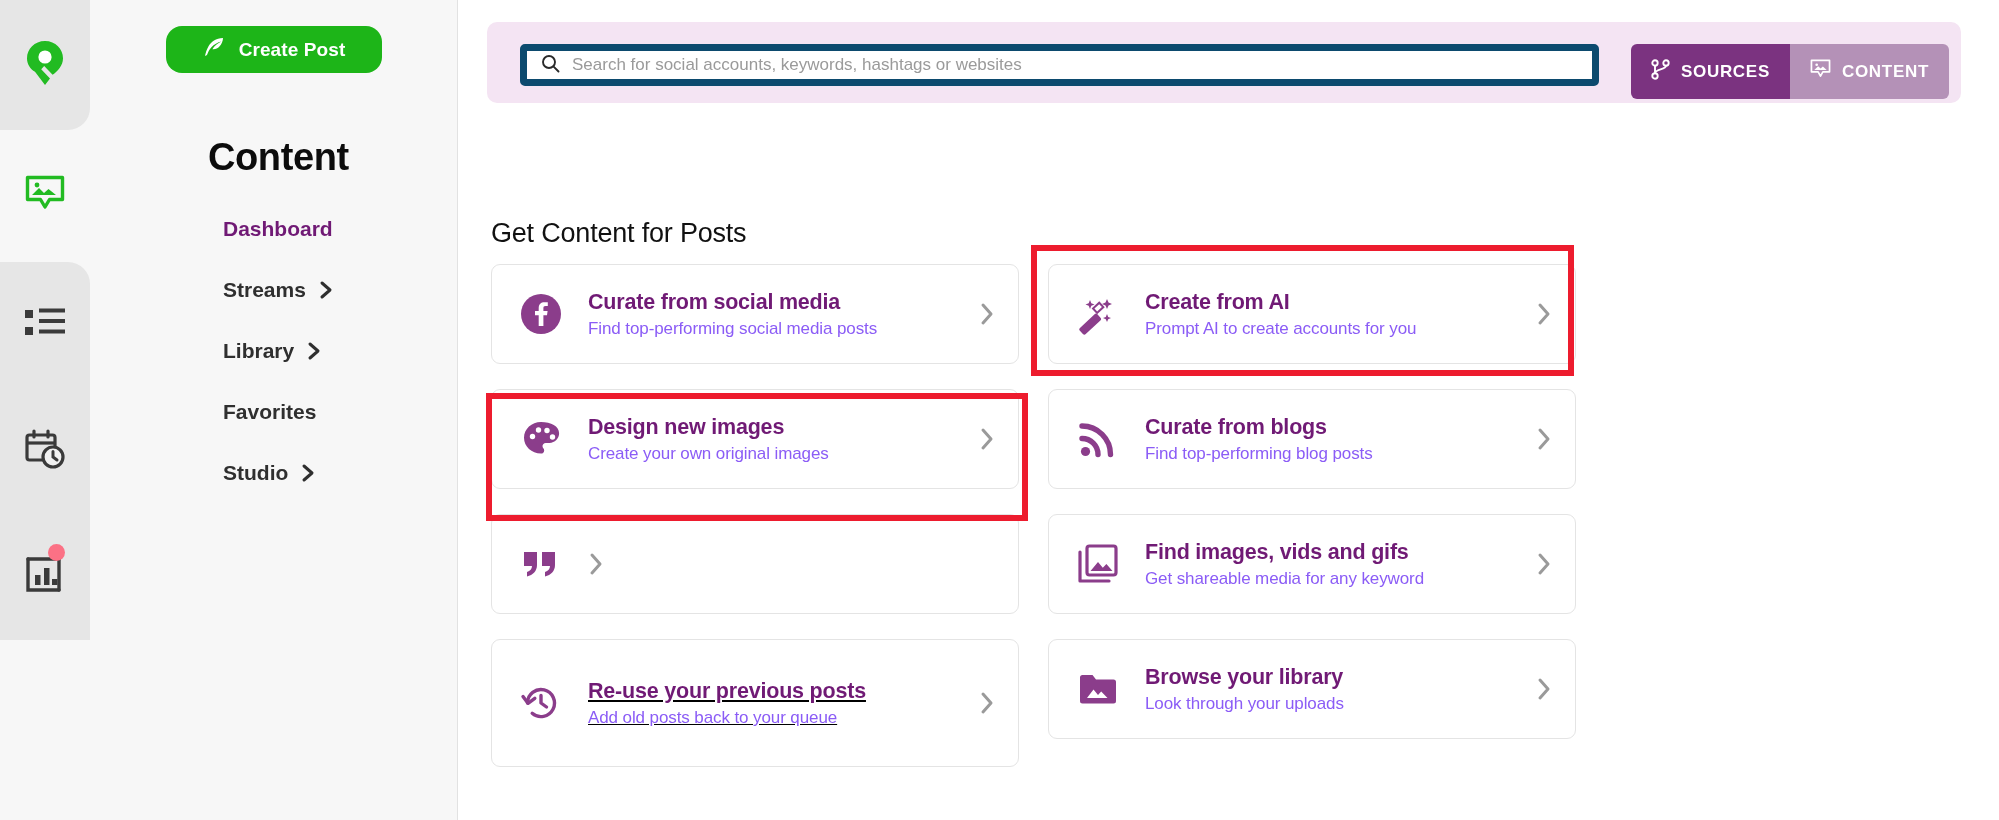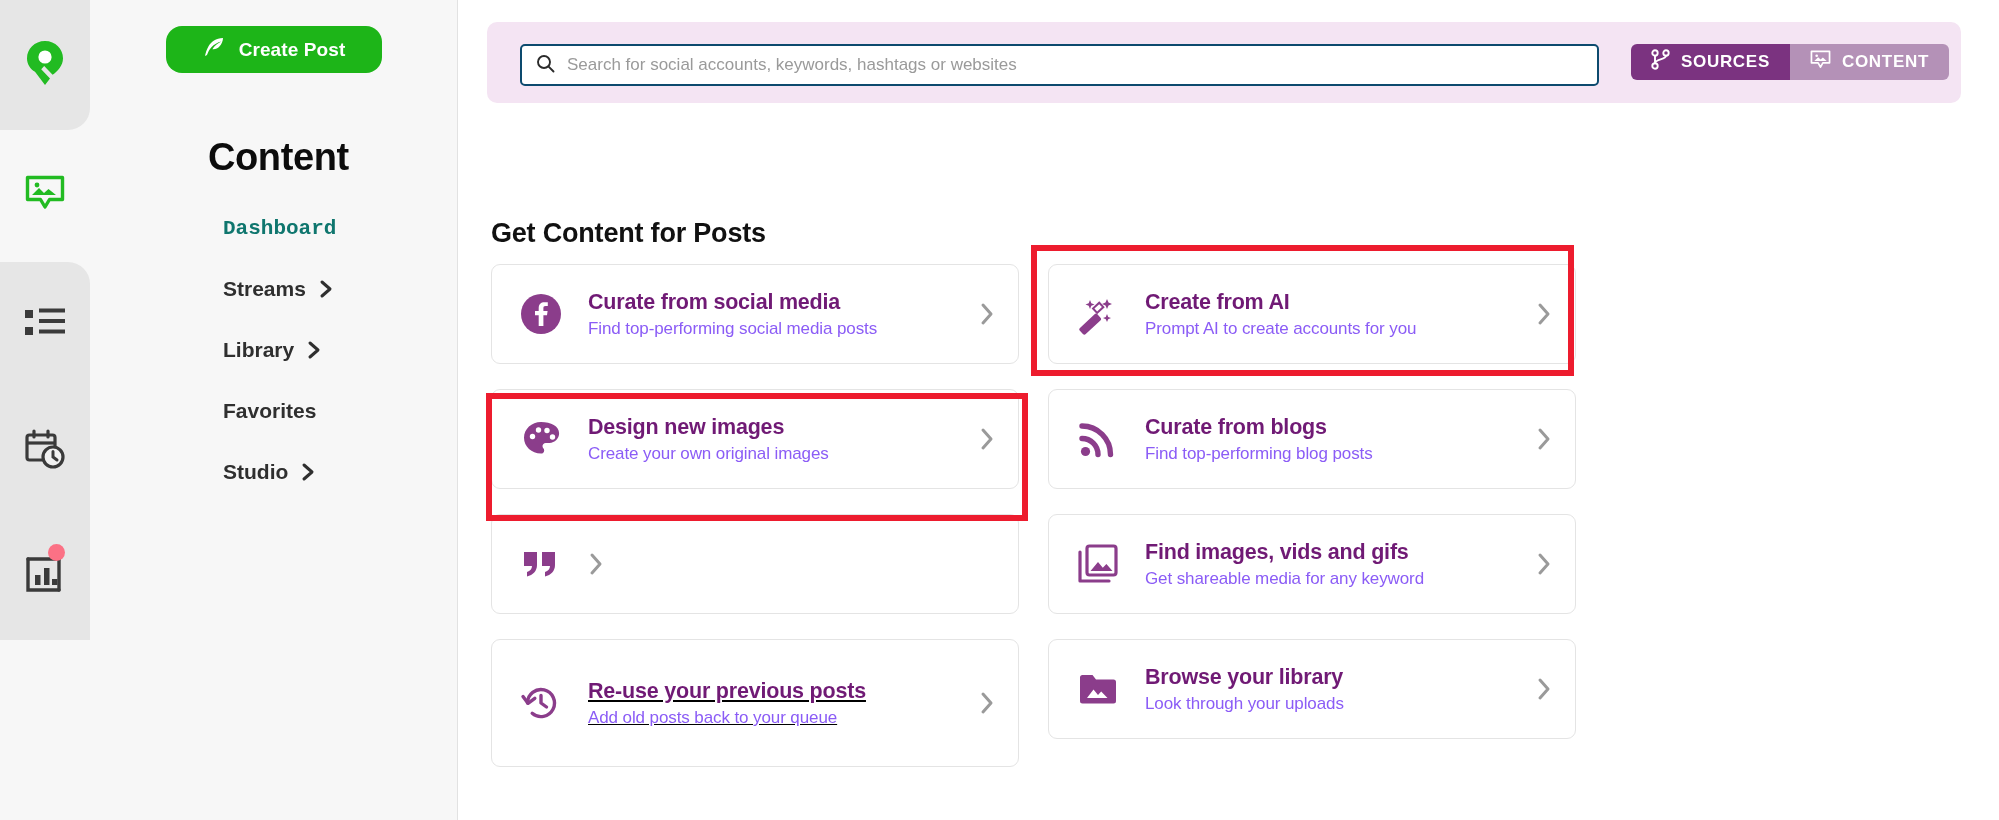--- a/index.html
+++ b/index.html
@@ -55,63 +55,63 @@
     margin: 63px 0 0 118px;
     font-size: 38px; font-weight: bold; color: #0c0c0c;
     letter-spacing: -0.4px;
   }
   .nav { margin: 38px 0 0 133px; }
   .nav-item {
     display: flex; align-items: center; gap: 13px;
     font-size: 21px; font-weight: bold; color: #2f2f2f;
     margin-bottom: 37px; cursor: pointer; width: fit-content;
   }
-  .nav-item.active { color: #0f766e; font-family: Liberation Mono, monospace; }
+  .nav-item.active { color: #701a75; }
   .nav-chev { display: flex; align-items: center; }
 
   
   .main {
     flex: 1 1 auto; height: 820px; background: #ffffff;
     position: relative; overflow: hidden;
   }
   .search-bar {
     position: absolute; left: 29px; top: 22px;
     width: 1474px; height: 81px;
     background: #f4e4f3; border-radius: 10px;
   }
   .search-input-wrap {
     position: absolute; left: 33px; top: 22px;
     width: 1079px; height: 42px;
-    background: #ffffff; border: 2px solid #0c4a6e; border-radius: 5px;
+    background: #ffffff; border: 7px solid #0c4a6e; border-radius: 5px;
     display: flex; align-items: center; padding: 0 14px; gap: 12px;
   }
   .search-input {
     border: none; outline: none; flex: 1 1 auto;
     font-size: 17px; color: #4a4a4a;
     font-family: "Liberation Sans", sans-serif;
     background: transparent;
   }
   .search-input::placeholder { color: #9a9a9a; }
   .seg-group {
     position: absolute; right: 12px; top: 22px;
     display: flex; border-radius: 6px; overflow: hidden;
   }
   .seg {
     display: flex; align-items: center; gap: 11px;
-    height: 36px; padding: 0 20px;
+    height: 55px; padding: 0 20px;
     color: #ffffff; font-size: 17px; font-weight: bold;
     letter-spacing: 0.7px; cursor: pointer; border: none;
     font-family: "Liberation Sans", sans-serif;
   }
   .seg.active { background: #7b3380; }
   .seg.inactive { background: #b491b7; }
 
   .section-title {
     position: absolute; left: 33px; top: 218px;
-    font-size: 27px; font-weight: bold; color: #111111;
+    font-size: 27px; font-weight: normal; color: #111111;
     letter-spacing: -0.2px;
   }
 
   .cards {
     position: absolute; left: 33px; top: 264px;
     width: 1470px;
     display: grid;
     grid-template-columns: 528px 528px;
     column-gap: 29px;
     grid-auto-rows: min-content;

